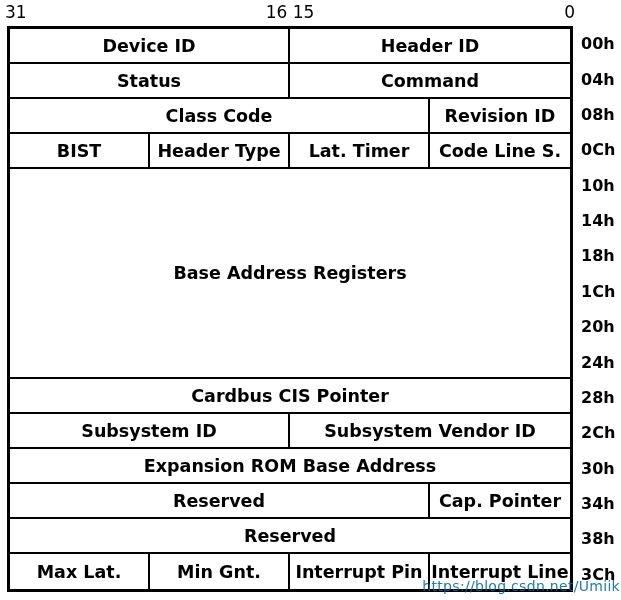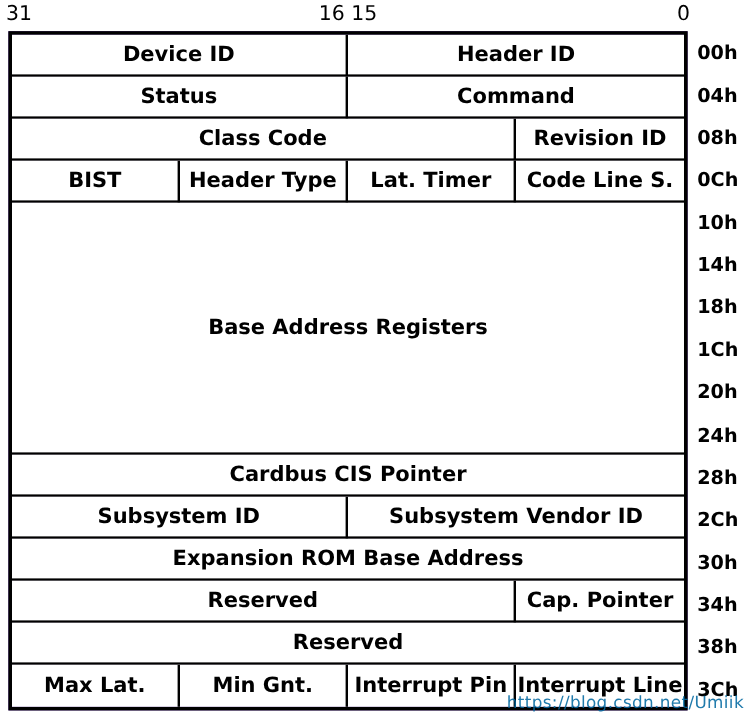--- a/index.html
+++ b/index.html
@@ -34,21 +34,21 @@
     position: absolute;
     left: 7px;
     top: 26px;
     width: 566px;
     height: 566px;
     box-sizing: border-box;
     border: 3px solid #000000;
     display: grid;
     grid-template-columns: repeat(4, 1fr);
     grid-template-rows: repeat(16, 1fr);
-    background: #4c1d95;
+    background: #15803d;
   }
   .reg-cell {
     box-sizing: border-box;
     display: flex;
     align-items: center;
     justify-content: center;
     font-size: 17.5px;
     font-weight: bold;
     text-align: center;
     overflow: hidden;

